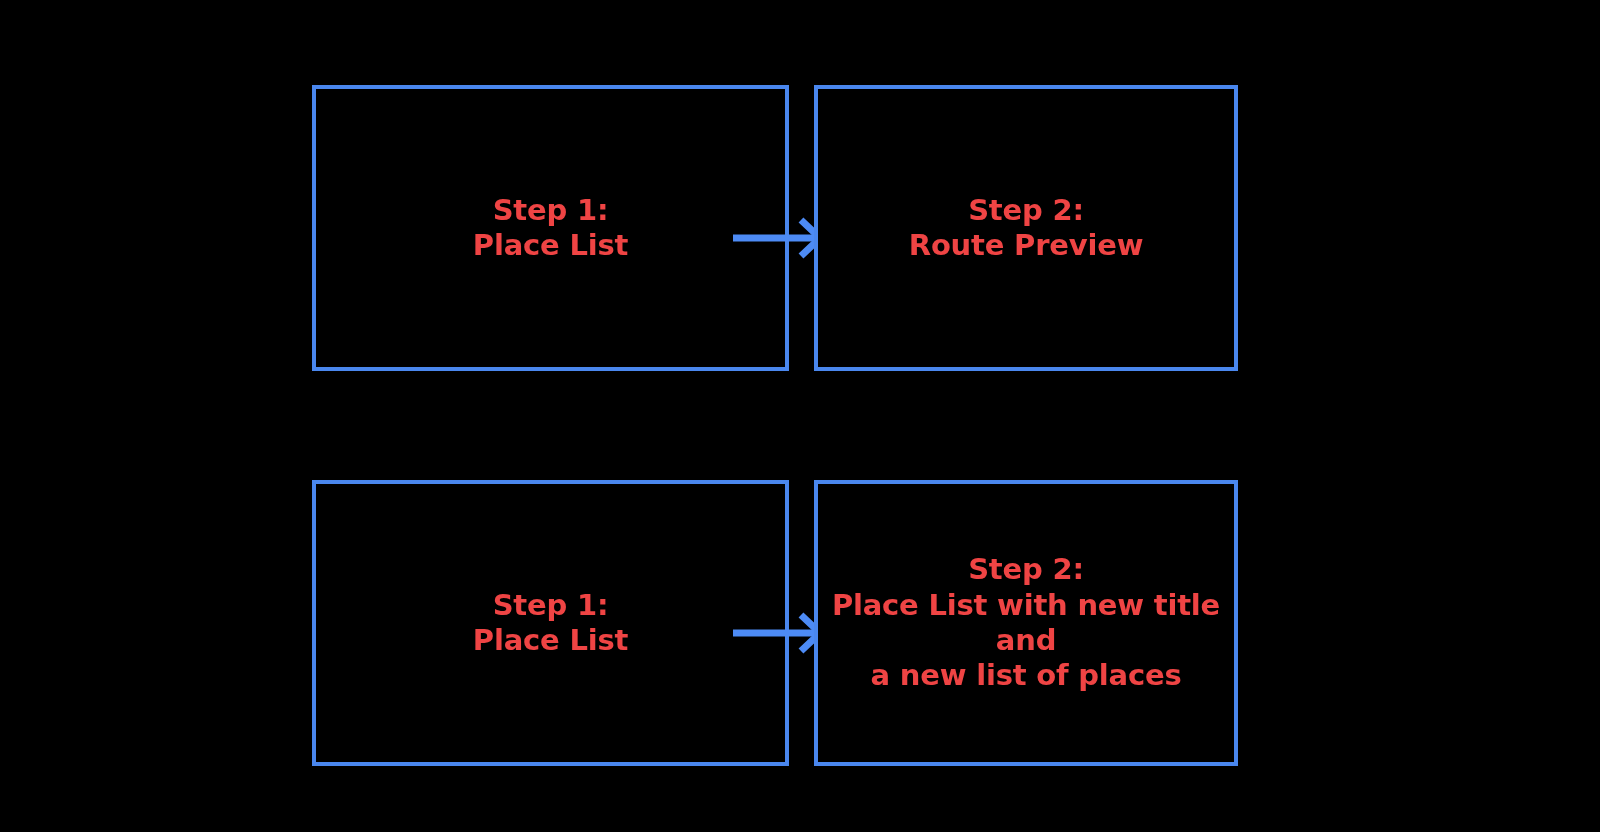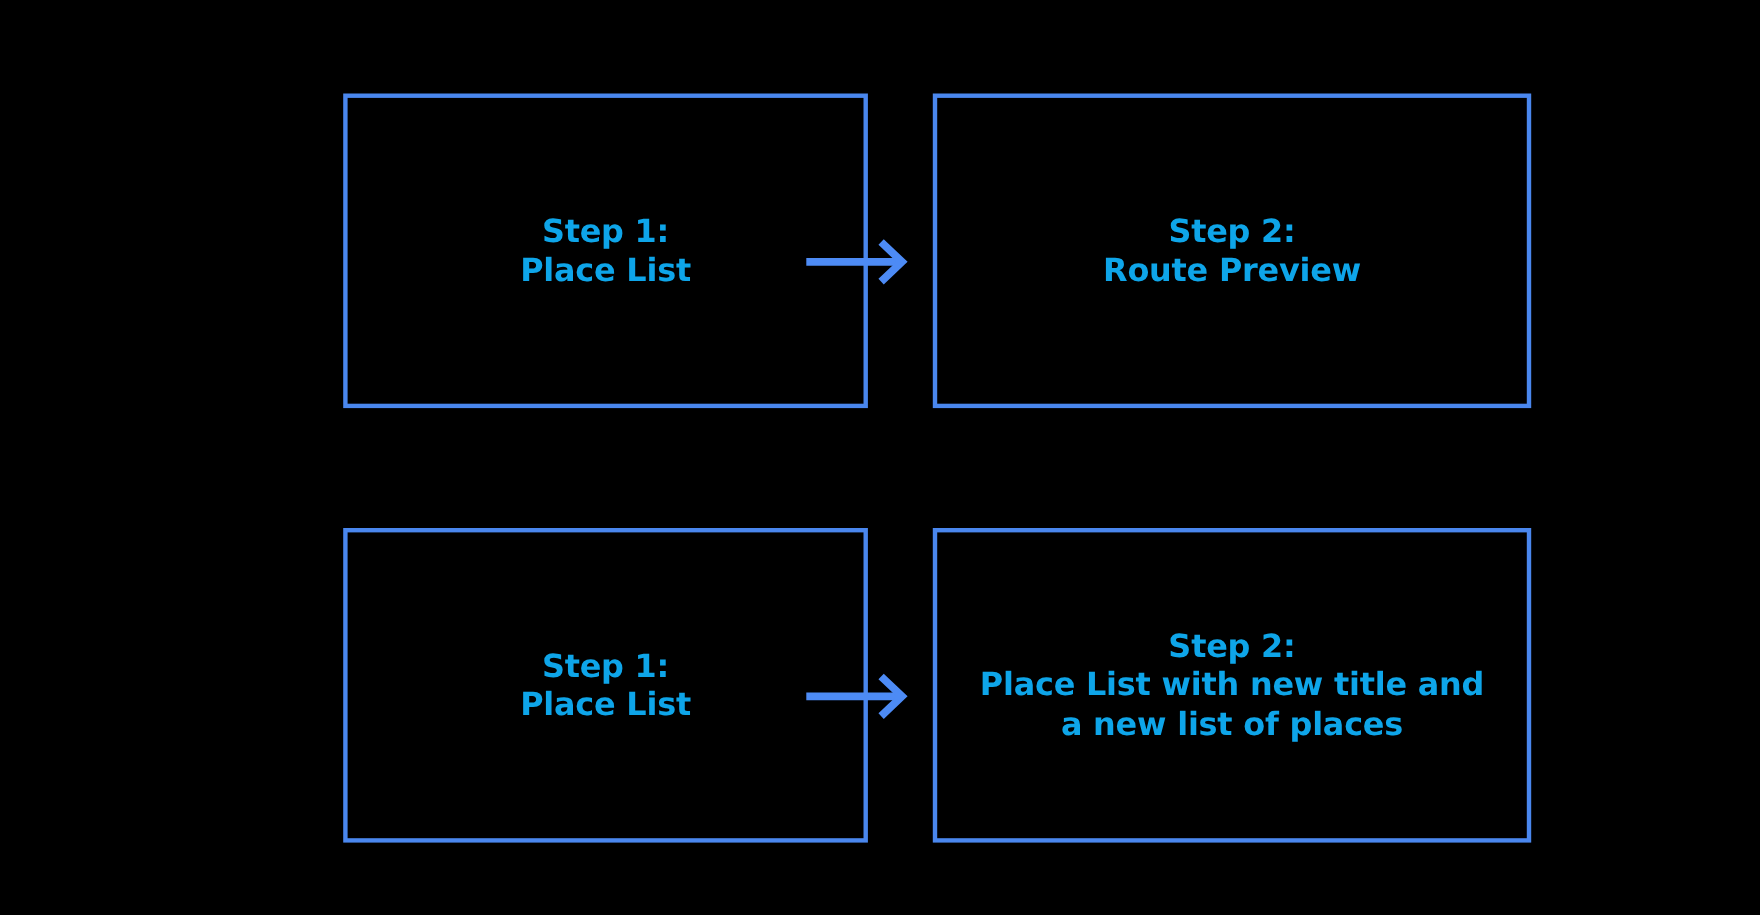--- a/index.html
+++ b/index.html
@@ -35,24 +35,24 @@
     top: 0;
     height: 286px;
     box-sizing: border-box;
     border: 4px solid #4a87ee;
     background: #000000;
     display: flex;
     align-items: center;
     justify-content: center;
   }
   .box-left  { left: 312px;  width: 477px; }
-  .box-right { left: 848px;  width: 544px; }
+  .box-right { left: 814px;  width: 424px; }
 
   .step-label {
-    color: #0ea5e9;
+    color: #ef4444;
     font-weight: bold;
     font-size: 29px;
     line-height: 1.22;
     text-align: center;
     letter-spacing: -0.2px;
     white-space: pre-line;
     padding: 0 12px;
   }
 
   .arrow {

